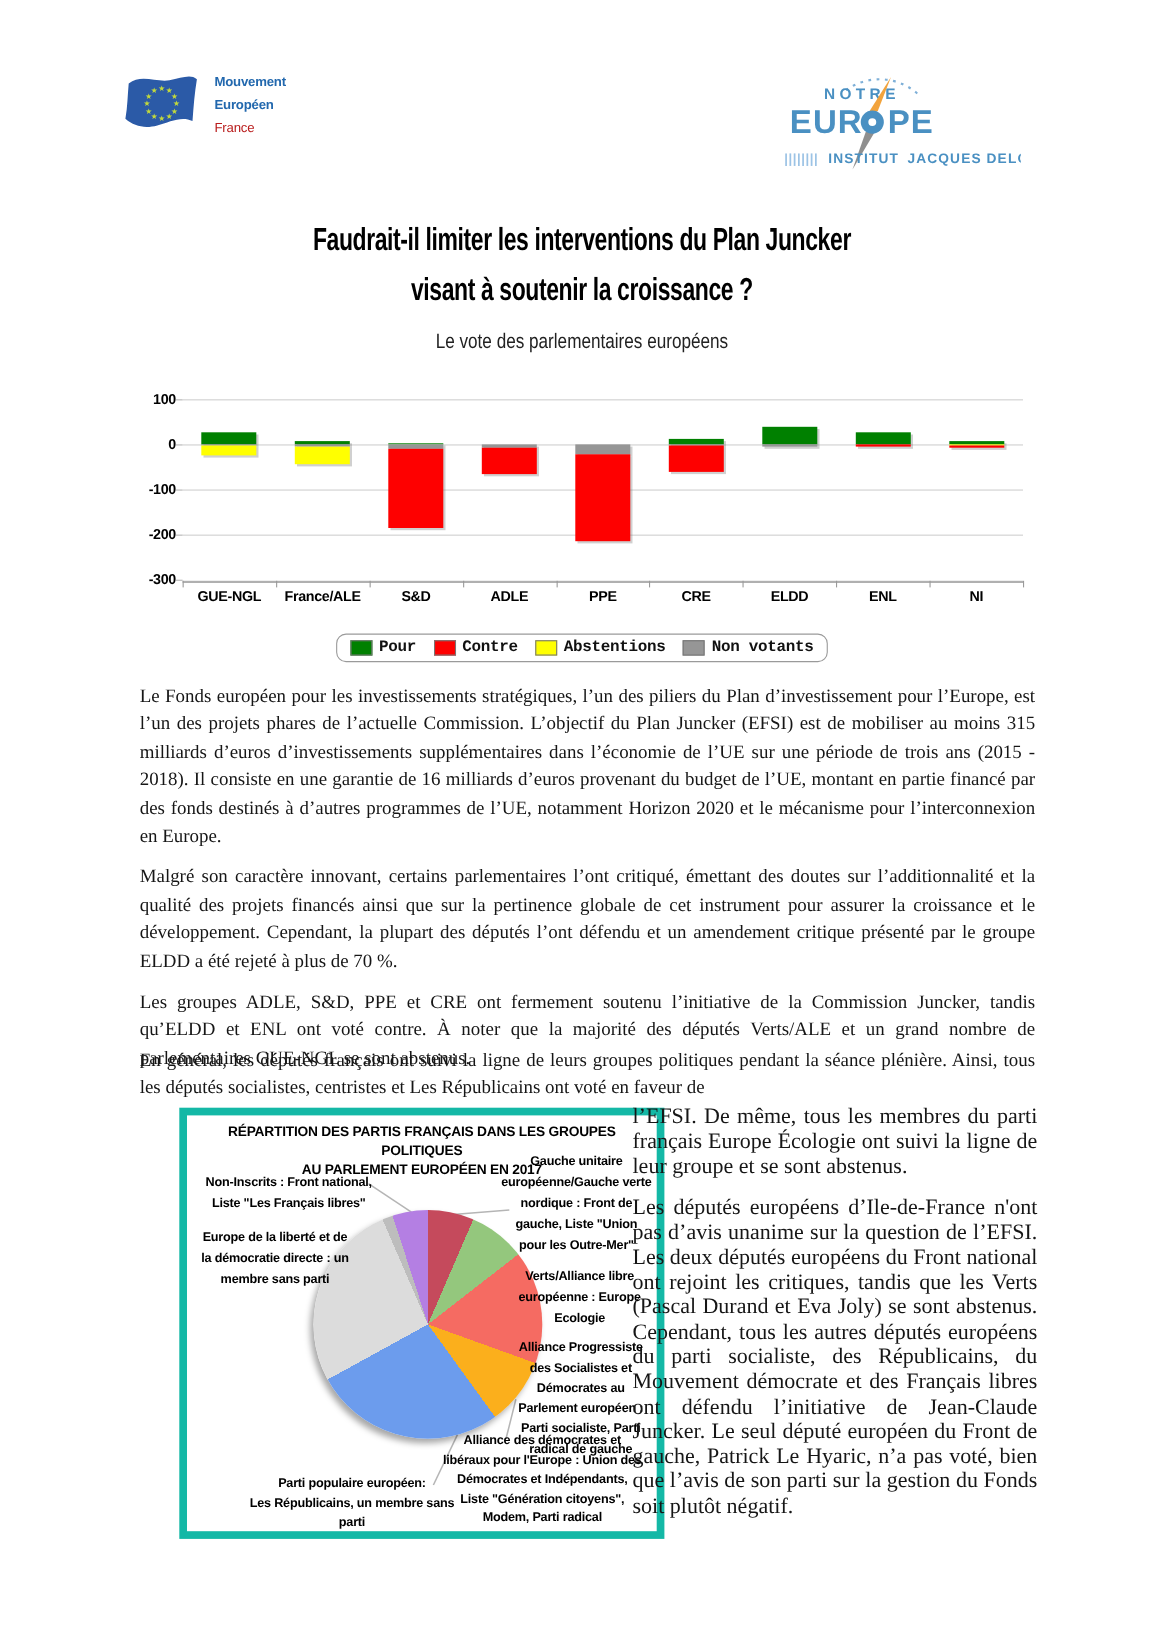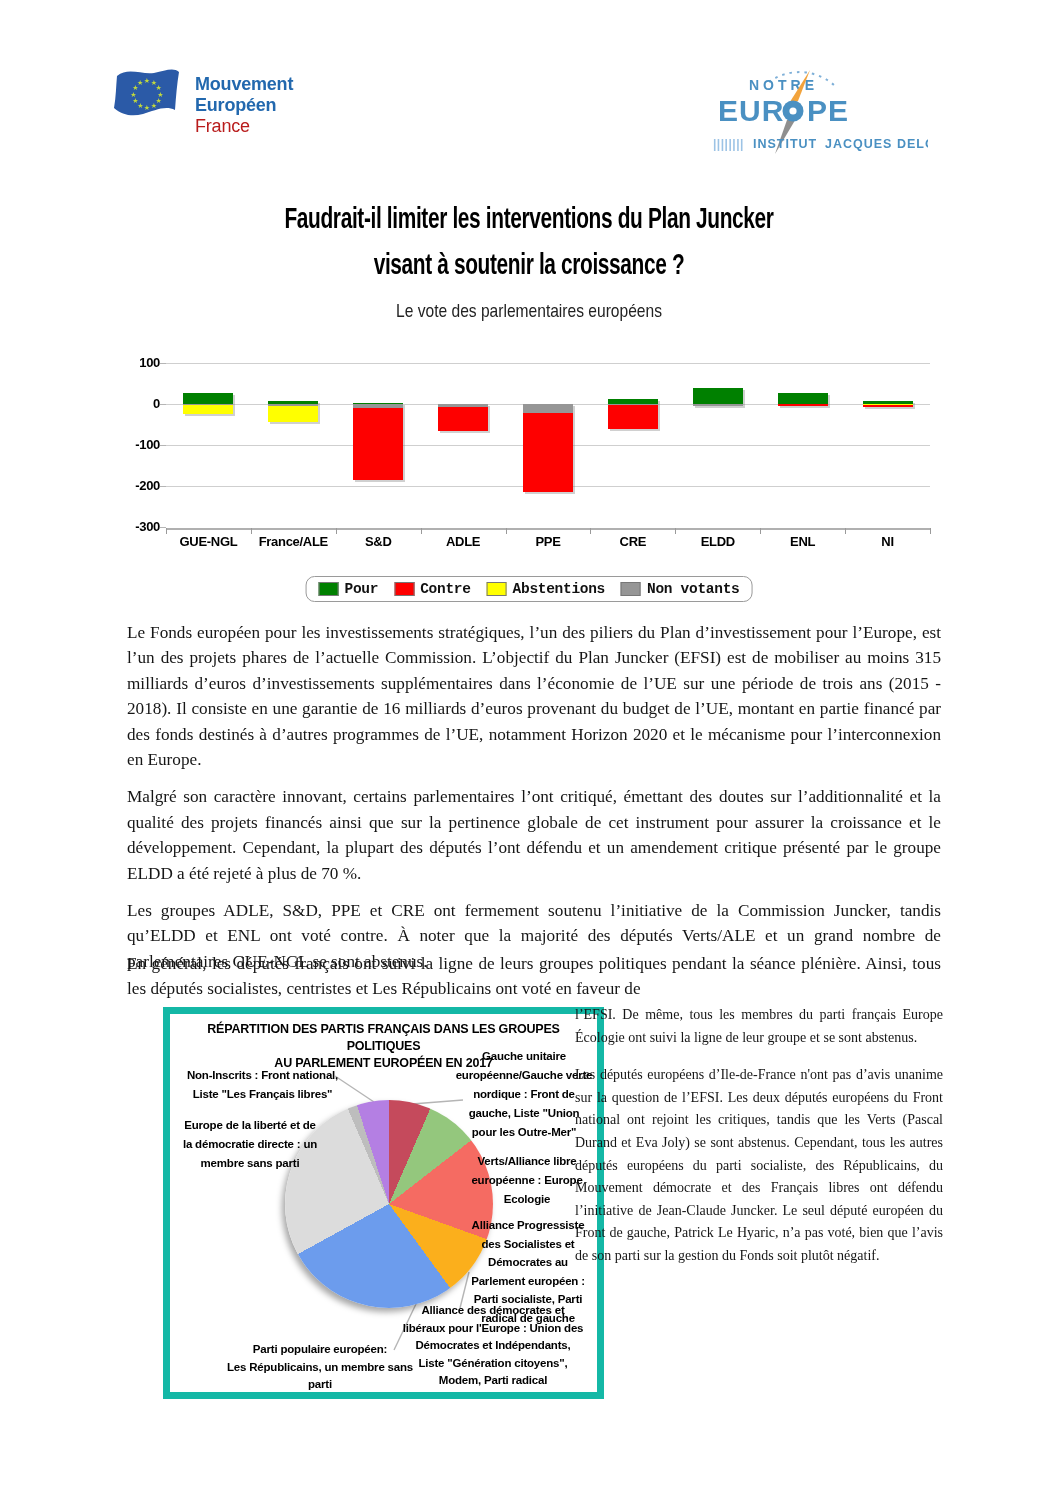--- a/index.html
+++ b/index.html
@@ -3,21 +3,21 @@
 <meta charset="utf-8">
 <style>
   html,body{margin:0;padding:0;background:#ffffff;}
   .page{position:relative;width:1058px;height:1497px;background:#fff;overflow:hidden;
         font-family:"Liberation Sans",sans-serif;color:#111;}
   .abs{position:absolute;}
   .preline{white-space:pre-line;}
 
   
   .logo-left{left:110px;top:64px;display:flex;align-items:flex-start;}
-  .logo-left .words{margin-left:9px;margin-top:10px;line-height:21px;font-size:18px;
+  .logo-left .words{margin-left:9px;margin-top:0;line-height:21px;font-size:12px;
      font-weight:bold;color:#2268ae;letter-spacing:-0.2px;}
   .logo-left .words .light{font-weight:normal;color:#b91c1c;}
   .logo-right{left:713px;top:64px;}
 
   
   .doc-title{left:0;top:202px;width:1058px;text-align:center;font-weight:bold;font-size:29px;
      letter-spacing:-0.5px;white-space:nowrap;transform:scaleX(0.72);color:#000;}
   .doc-title2{top:248px;}
   .doc-subtitle{left:0;top:300px;width:1058px;text-align:center;font-size:19px;
      white-space:nowrap;transform:scaleX(0.82);color:#222;font-weight:normal;}
@@ -40,21 +40,21 @@
   .legend-item{display:flex;align-items:center;gap:6px;font-family:Liberation Mono, monospace;}
   .legend-swatch{width:18px;height:12px;border:1px solid #777;display:inline-block;}
   .legend-label{font-size:14.5px;font-weight:bold;letter-spacing:-0.3px;}
 
   
   .bodytext{font-family:"Liberation Serif",serif;font-size:17.2px;line-height:25.4px;
      text-align:justify;color:#161616;}
   .block-p123{left:127px;top:620px;width:814px;}
   .block-p123 p{margin:0 0 12px 0;}
   .p4a{left:127px;top:951px;width:814px;}
-  .right-col{left:575px;top:1004px;width:368px;line-height:22.6px;font-size:14px;}
+  .right-col{left:575px;top:1004px;width:368px;line-height:22.6px;font-size:20px;}
   .right-col p{margin:0 0 15px 0;}
 
   
   .pie-box{left:128px;top:1007px;width:427px;height:378px;border:7px solid #14b8a6;background:#fff;margin-left:35px;}
   .pie-title{position:absolute;left:0;top:7px;width:427px;text-align:center;font-size:12.5px;
      font-weight:bold;line-height:17px;letter-spacing:-0.2px;color:#000;}
   .pie{position:absolute;left:115px;top:86px;width:208px;height:208px;border-radius:50%;
      box-shadow:-3px 4px 6px rgba(0,0,0,0.35);}
   .pie-label{position:absolute;font-size:11.5px;font-weight:bold;line-height:19px;
      letter-spacing:-0.2px;text-align:center;color:#000;}

